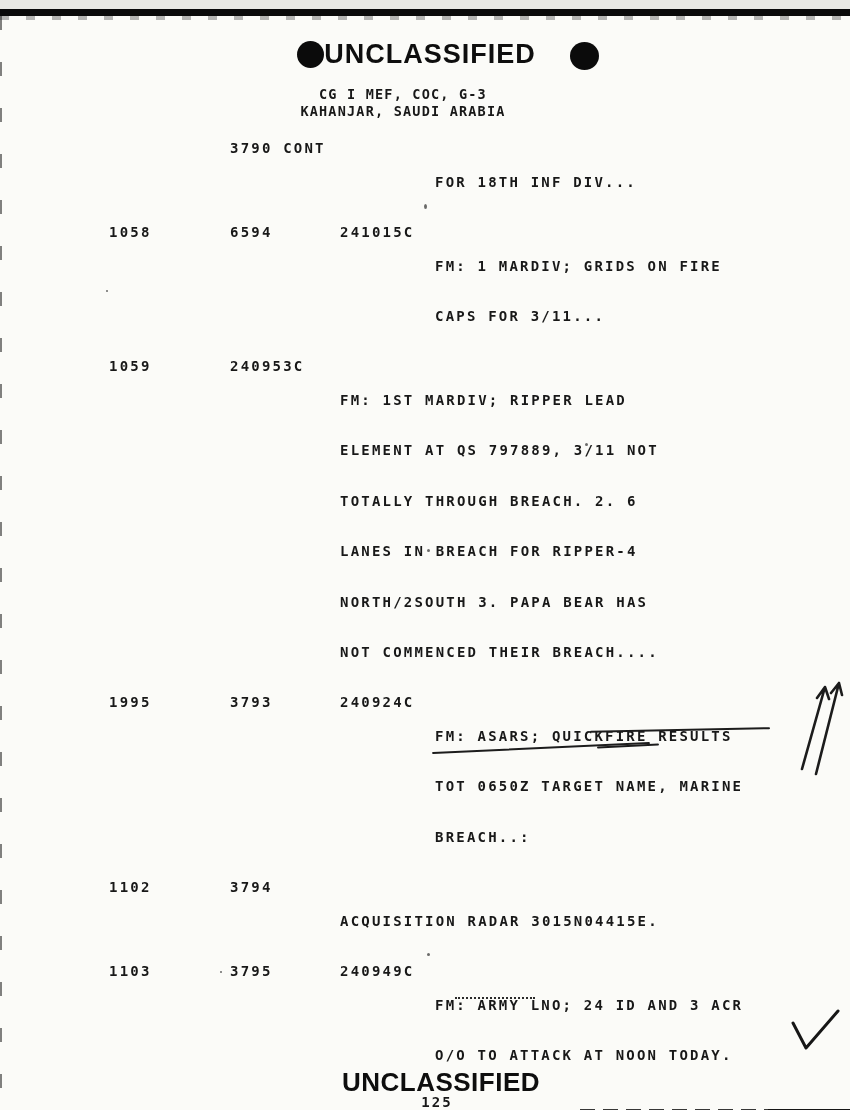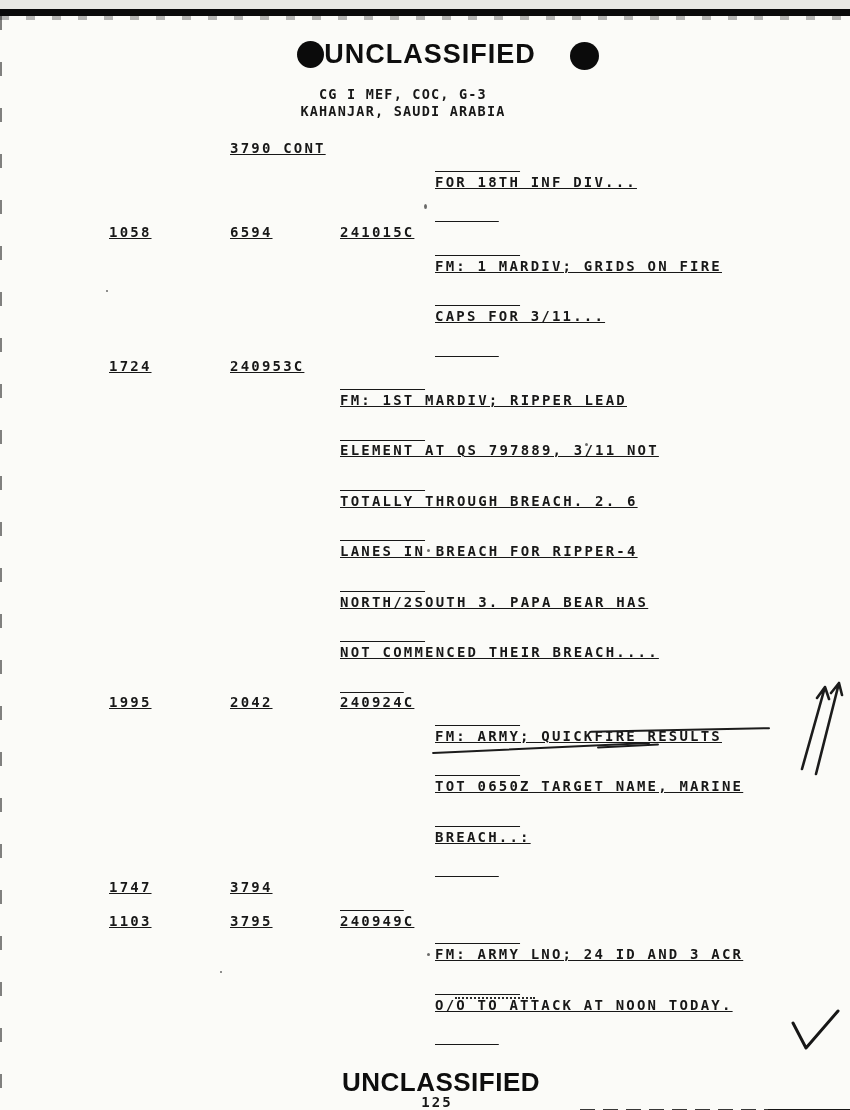--- a/index.html
+++ b/index.html
@@ -29,21 +29,21 @@
   .dot{position:absolute;background:#0b0b0b;border-radius:50%;}
   .dot-left{left:297px;top:32px;width:27px;height:27px;}
   .dot-right{left:570px;top:33px;width:29px;height:28px;}
   .unit-header{position:absolute;top:77px;left:0;width:850px;text-align:center;
     transform:translateX(-22px);
     font-size:13.5px;font-weight:bold;letter-spacing:1.2px;line-height:16.5px;white-space:pre;}
 
   
   .log{position:absolute;top:131px;left:95px;width:740px;
     font-size:14px;font-weight:bold;letter-spacing:2.2px;line-height:16.8px;}
-  .row{display:grid;grid-template-columns:135px 110px 95px auto;text-decoration:underline;}
+  .row{display:grid;grid-template-columns:135px 110px 95px auto;}
   .c{white-space:pre;}
   .time{padding-left:14px;}
   .ln{white-space:pre;}
 
   
   .banner-bottom{position:absolute;top:1058px;left:0;width:850px;text-align:center;
     transform:translateX(16px);
     font-family:"Liberation Sans",sans-serif;font-weight:bold;font-size:26px;
     letter-spacing:.5px;color:#0e0e0e;}
   .page-num{position:absolute;top:1085px;left:0;width:850px;text-align:center;
@@ -93,47 +93,48 @@
       <div class="c time">1058</div>
       <div class="c serial">6594</div>
       <div class="c dtg">241015C</div>
       <div class="c msg">
         <div class="ln">FM: 1 MARDIV; GRIDS ON FIRE</div>
         <div class="ln">CAPS FOR 3/11...</div>
       </div>
     </div>
 
     <div class="row">
-      <div class="c time">1724</div>
+      <div class="c time">1059</div>
       <div class="c dtg">240953C</div>
       <div class="c msg">
         <div class="ln">FM: 1ST MARDIV; RIPPER LEAD</div>
         <div class="ln">ELEMENT AT QS 797889, 3/11 NOT</div>
         <div class="ln">TOTALLY THROUGH BREACH. 2. 6</div>
         <div class="ln">LANES IN BREACH FOR RIPPER-4</div>
         <div class="ln">NORTH/2SOUTH 3. PAPA BEAR HAS</div>
         <div class="ln">NOT COMMENCED THEIR BREACH....</div>
       </div>
     </div>
 
     <div class="row">
       <div class="c time">1995</div>
-      <div class="c serial">2042</div>
+      <div class="c serial">3793</div>
       <div class="c dtg">240924C</div>
       <div class="c msg">
-        <div class="ln">FM: ARMY; QUICKFIRE RESULTS</div>
+        <div class="ln">FM: ASARS; QUICKFIRE RESULTS</div>
         <div class="ln">TOT 0650Z TARGET NAME, MARINE</div>
         <div class="ln">BREACH..:</div>
       </div>
     </div>
 
     <div class="row">
-      <div class="c time">1747</div>
+      <div class="c time">1102</div>
       <div class="c serial">3794</div>
       <div class="c msg">
+        <div class="ln">ACQUISITION RADAR 3015N04415E.</div>
       </div>
     </div>
 
     <div class="row">
       <div class="c time">1103</div>
       <div class="c serial">3795</div>
       <div class="c dtg">240949C</div>
       <div class="c msg">
         <div class="ln">FM: ARMY LNO; 24 ID AND 3 ACR</div>
         <div class="ln">O/O TO ATTACK AT NOON TODAY.</div>

